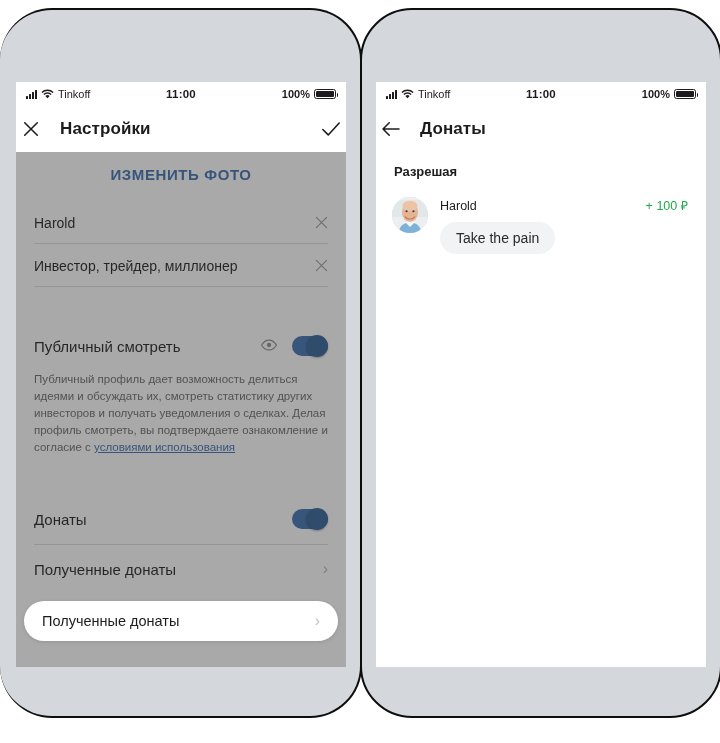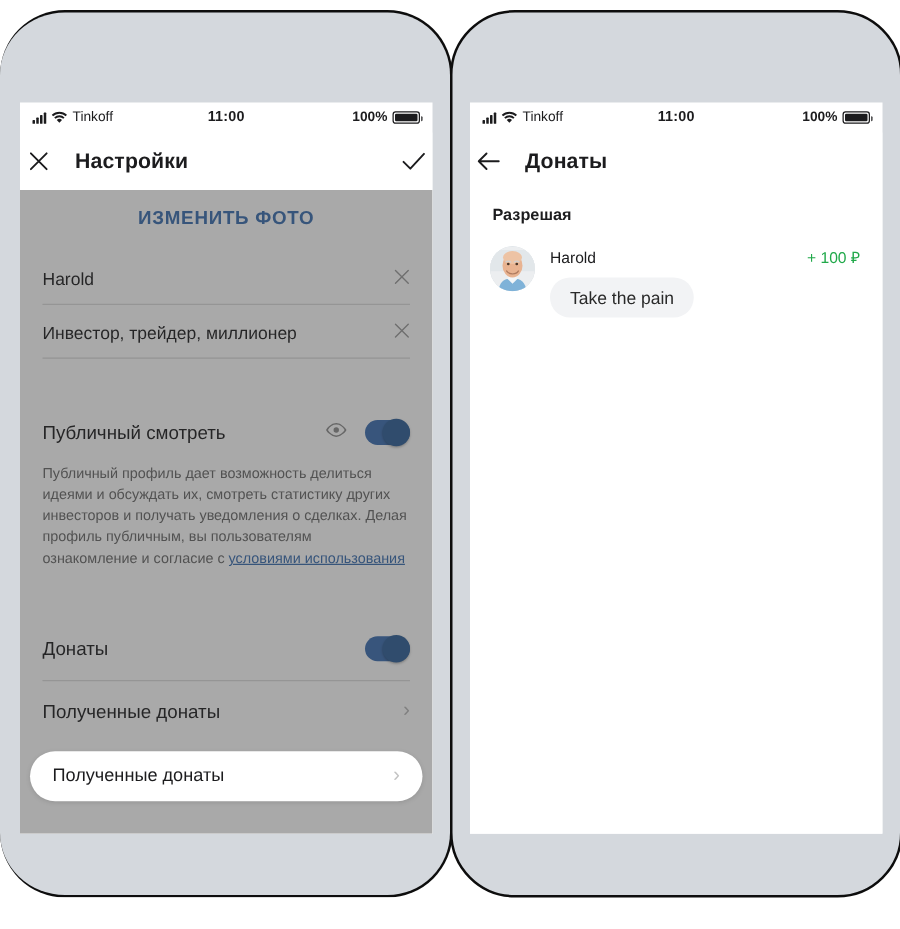--- a/index.html
+++ b/index.html
@@ -229,21 +229,21 @@
               <path d="M10 1C5 1 1.7 6.5 1.7 6.5S5 12 10 12s8.3-5.5 8.3-5.5S15 1 10 1z" fill="none" stroke="#8d8d8d" stroke-width="1.3"></path>
               <circle cx="10" cy="6.5" r="2.4" fill="#8d8d8d"></circle>
             </svg>
           </div>
           <div class="toggle">
               <span></span>
             </div>
         </div>
 
         <div class="desc">
-          <span>Публичный профиль дает возможность делиться идеями и обсуждать их, смотреть статистику других инвесторов и получать уведомления о сделках. Делая профиль публичным, вы пользователям ознакомление и согласие с </span><a href="#">условиями использования</a>
+          <span>Публичный профиль дает возможность делиться идеями и обсуждать их, смотреть статистику других инвесторов и получать уведомления о сделках. Делая профиль смотреть, вы подтверждаете ознакомление и согласие с </span><a href="#">условиями использования</a>
         </div>
 
         <div class="gap-block"></div>
 
         <div class="row">
           <div class="row-label">Донаты</div>
           <div class="toggle">
               <span></span>
             </div>
         </div>

